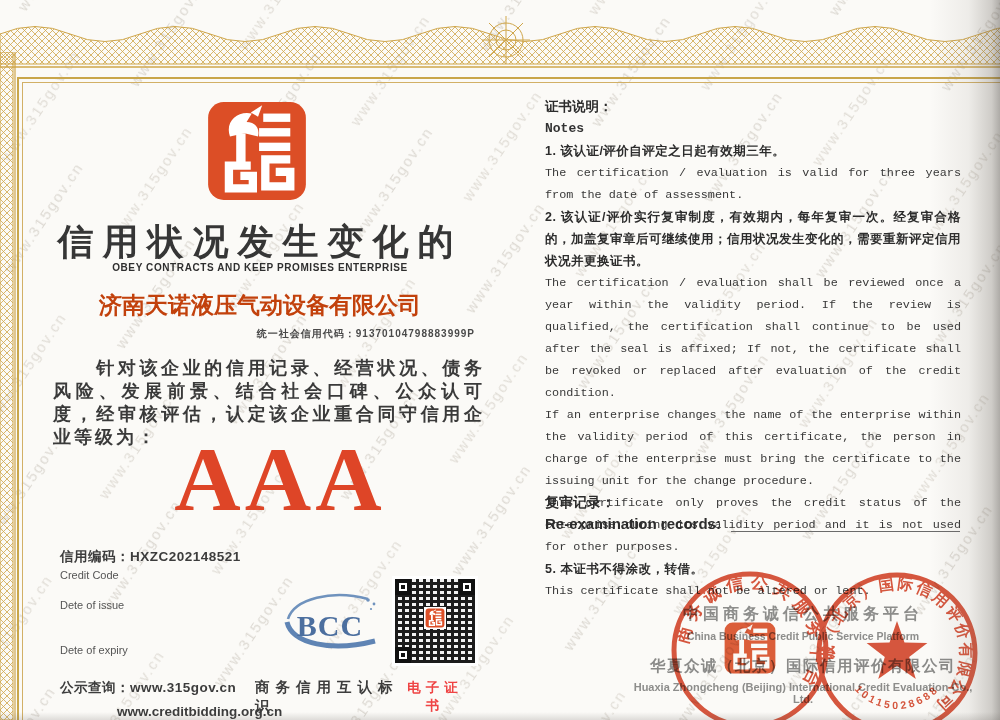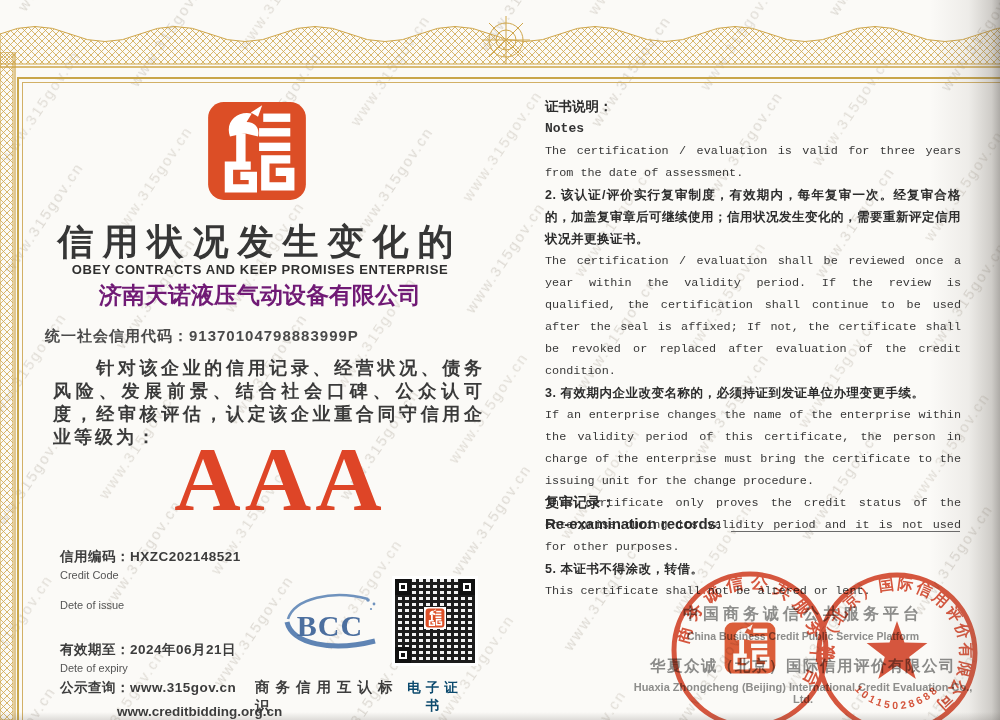--- a/index.html
+++ b/index.html
@@ -16,25 +16,25 @@
   #gold-left{position:absolute;left:0;top:52px;width:16px;height:668px;z-index:2;}
   .frame-outer{position:absolute;left:17px;top:77px;right:-8px;bottom:-8px;
     border:2px solid #c9a64a;z-index:2;}
   .frame-inner{position:absolute;inset:3px;border:1px solid #d2b066;}
   
   #logo{position:absolute;left:205px;top:98px;width:104px;height:106px;z-index:5;}
   .title-zh{position:absolute;left:55px;top:218px;width:410px;text-align:center;
     font-family:"Liberation Serif","DejaVu Serif",serif;
     font-size:36px;font-weight:bold;letter-spacing:9px;color:#363636;z-index:5;}
   .title-en{position:absolute;left:55px;top:262px;width:410px;text-align:center;
-    font-size:13px;font-weight:bold;letter-spacing:.6px;color:#2f2f2f;z-index:5;}
-  .company{position:absolute;left:45px;top:280px;width:430px;text-align:center;
-    font-size:23px;font-weight:bold;color:#701a75;z-index:5;}
-  .uscc{position:absolute;left:45px;top:327px;width:430px;text-align:left;
-    font-size:15px;font-weight:bold;letter-spacing:1px;color:#4a4a4a;z-index:5;}
+    font-size:10px;font-weight:bold;letter-spacing:.6px;color:#2f2f2f;z-index:5;}
+  .company{position:absolute;left:45px;top:290px;width:430px;text-align:center;
+    font-size:23px;font-weight:bold;color:#c2410c;z-index:5;}
+  .uscc{position:absolute;left:45px;top:327px;width:430px;text-align:right;
+    font-size:10px;font-weight:bold;letter-spacing:1px;color:#4a4a4a;z-index:5;}
   .body-par{position:absolute;left:53px;top:357px;width:432px;
     font-size:18px;font-weight:bold;letter-spacing:3px;line-height:23px;
     text-align:justify;text-indent:2.4em;color:#3a3a3a;z-index:5;}
   .rating{position:absolute;left:150px;top:426px;width:260px;text-align:center;
     font-family:"Liberation Serif","DejaVu Serif",serif;
     font-size:92px;font-weight:bold;letter-spacing:4px;color:#de4527;z-index:5;}
   .field{position:absolute;left:60px;z-index:5;}
   .field .zh{font-size:13.5px;font-weight:bold;color:#3c3c3c;letter-spacing:.5px;}
   .field .en{font-size:11px;font-weight:normal;color:#555;margin-top:3px;}
   .f1{top:548px;} .f2{top:596px;} .f3{top:641px;} .f4{top:679px;}
@@ -48,21 +48,21 @@
   .qr-grid{position:relative;width:100%;height:100%;
     background:
       repeating-linear-gradient(0deg,#1c1c1c 0 3px,transparent 3px 6px),
       repeating-linear-gradient(90deg,#1c1c1c 0 3px,#f2f2f2 3px 7px);}
   .finder{position:absolute;width:16px;height:16px;border:4px solid #111;background:#fff;box-sizing:border-box;}
   .finder::after{content:"";position:absolute;inset:2px;background:#111;}
   .fd-tl{left:0;top:0;} .fd-tr{right:0;top:0;} .fd-bl{left:0;bottom:0;}
   .qr-seal{position:absolute;left:50%;top:46%;transform:translate(-50%,-50%);
     width:20px;height:20px;background:#fff;padding:1px;}
   .qr-caption{position:absolute;left:400px;top:679px;width:70px;text-align:center;
-    font-size:13.5px;font-weight:bold;letter-spacing:5px;color:#0c4a6e;z-index:5;}
+    font-size:13.5px;font-weight:bold;letter-spacing:5px;color:#ef4444;z-index:5;}
   
   .notes{position:absolute;left:545px;top:96px;width:416px;z-index:5;}
   .notes .h-zh{font-size:13.5px;font-weight:bold;color:#2c2c2c;line-height:22px;}
   .notes .h-en{font-family:"Liberation Mono","DejaVu Sans Mono",monospace;
     font-size:13px;font-weight:bold;color:#333;line-height:22px;}
   .note .zh{font-size:12.5px;font-weight:bold;color:#2c2c2c;line-height:22px;
     letter-spacing:.5px;text-align:justify;}
   .note .en{font-family:"Liberation Mono","DejaVu Sans Mono",monospace;
     font-size:11.8px;color:#383838;line-height:22px;text-align:justify;}
   .reexam{position:absolute;left:545px;top:494px;width:415px;z-index:5;}
@@ -149,21 +149,20 @@
 <div class="rating">AAA</div>
 
 <div class="field f1">
   <div class="zh"><span>信用编码：</span><span>HXZC202148521</span></div>
   <div class="en">Credit Code</div>
 </div>
 <div class="field f2">
   <div class="en">Dete of issue</div>
 </div>
 <div class="field f3">
-  <div class="zh"><span>有效期至：</span><span>2024年06月21日</span></div>
   <div class="en">Dete of expiry</div>
 </div>
 <div class="field f4">
   <div class="zh"><span>公示查询：</span><span>www.315gov.cn</span></div>
   <div class="url2">www.creditbidding.org.cn</div>
 </div>
 
 <svg id="bcc-logo" viewBox="0 0 100 62">
   <path d="M88 7 C52 -3 14 7 8 27" fill="none" stroke="#6f92bd" stroke-width="2.6"></path>
   <path d="M7 30 C12 52 52 60 95 49" fill="none" stroke="#5f84b4" stroke-width="5"></path>
@@ -183,28 +182,28 @@
         <use href="#xinlogo"></use>
       </svg>
   </div>
 </div>
 <div class="qr-caption">电子证书</div>
 
 <div class="notes">
   <div class="h-zh">证书说明：</div>
   <div class="h-en">Notes</div>
   <div class="note">
+    <div class="zh">1. 该认证/评价自评定之日起有效期三年。</div>
     <div class="en">The certification / evaluation is valid for three years from the date of assessment.</div>
   </div>
   <div class="note">
     <div class="zh">2. 该认证/评价实行复审制度，有效期内，每年复审一次。经复审合格的，加盖复审章后可继续使用；信用状况发生变化的，需要重新评定信用状况并更换证书。</div>
     <div class="en">The certification / evaluation shall be reviewed once a year within the validity period. If the review is qualified, the certification shall continue to be used after the seal is affixed; If not, the certificate shall be revoked or replaced after evaluation of the credit condition.</div>
   </div>
   <div class="note">
-    <div class="zh">3. 有效期内企业改变名称的，必须持证到发证单位办理变更手续。</div>
     <div class="en">If an enterprise changes the name of the enterprise within the validity period of this certificate, the person in charge of the enterprise must bring the certificate to the issuing unit for the change procedure.</div>
   </div>
   <div class="note">
     <div class="en">This certificate only proves the credit status of the enterprise during its validity period and it is not used for other purposes.</div>
   </div>
   <div class="note">
     <div class="zh">5. 本证书不得涂改，转借。</div>
     <div class="en">This certificate shall not be altered or lent.</div>
   </div>
 </div>

